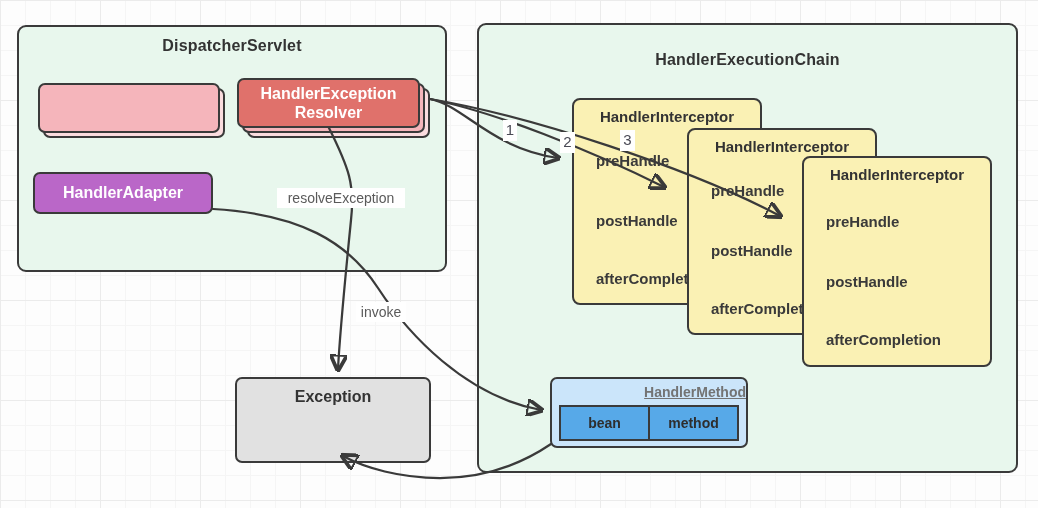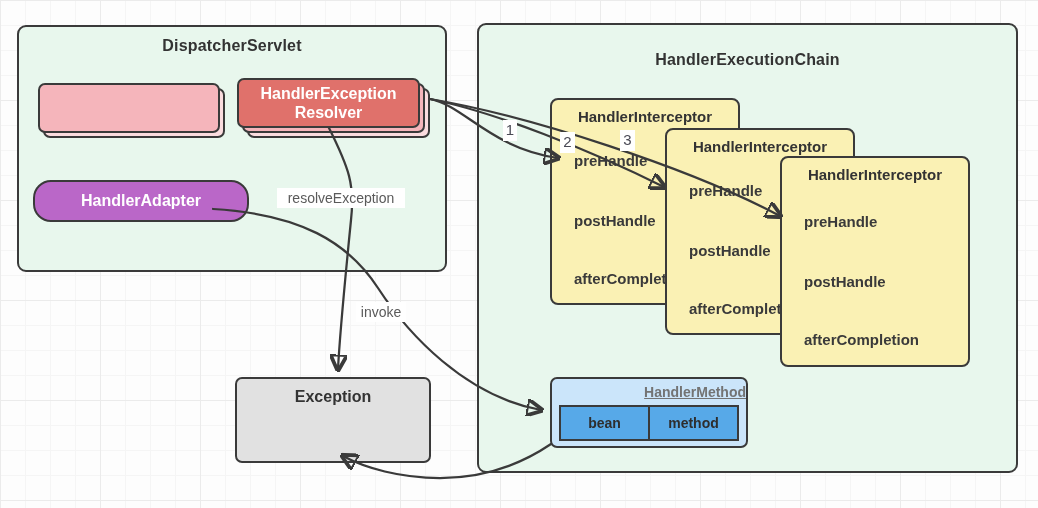--- a/index.html
+++ b/index.html
@@ -29,20 +29,21 @@
   }
   .stack-layer{position:absolute;box-sizing:border-box;border:2px solid #3A3A3A;border-radius:7px;z-index:2;}
   .red{background:#E0716B;color:#fff;font-size:16px;}
   .pink-mid{background:#F5B5BB;}
   .pink-back{background:#FBDCDF;}
   .purple{background:#BA67C8;color:#fff;font-size:16px;}
   .gray-node{background:#E1E1E1;color:#333;font-size:16px;align-items:flex-start;padding-top:9px;}
   .interceptor{
     position:absolute;box-sizing:border-box;background:#FAF1B4;border:2px solid #3A3A3A;border-radius:8px;
     z-index:4;
+    margin-left:22px;
   }
   .interceptor-title{position:absolute;top:8px;left:0;right:0;text-align:center;font-weight:700;font-size:15px;color:#333;}
   .method-label{position:absolute;left:22px;font-weight:700;font-size:15px;color:#3A3A3A;white-space:nowrap;}
   .m0{top:52px;} .m1{top:112px;} .m2{top:170px;}
   .hm-outer{
     position:absolute;box-sizing:border-box;background:#CBE5FA;border:2px solid #3A3A3A;border-radius:7px;z-index:4;
   }
   .hm-title{position:absolute;top:5px;left:0;right:0;text-align:right;font-weight:700;font-size:14px;color:#737373;text-decoration:underline;}
   .hm-row{
     position:absolute;left:7px;right:7px;top:26px;height:36px;display:flex;
@@ -76,21 +77,21 @@
   <div class="stack-layer pink-back" style="left:43px;top:88px;width:182px;height:50px;"></div>
   <div class="stack-layer pink-mid" style="left:38px;top:83px;width:182px;height:50px;"></div>
 
   <div class="stack-layer pink-back" style="left:247px;top:88px;width:183px;height:50px;"></div>
   <div class="stack-layer pink-mid" style="left:242px;top:83px;width:183px;height:50px;"></div>
   <div class="node red" style="left:237px;top:78px;width:183px;height:50px;line-height:1.2;flex-direction:column;">
     <span>HandlerException</span>
     <span>Resolver</span>
   </div>
 
-  <div class="node purple" style="left:33px;top:180px;width:216px;height:42px;border-radius:18px;">
+  <div class="node purple" style="left:33px;top:172px;width:180px;height:42px;">
     <span>HandlerAdapter</span>
   </div>
 
   <div class="node gray-node" style="left:235px;top:377px;width:196px;height:86px;">
     <span>Exception</span>
   </div>
 
   <div class="interceptor" style="left:550px;top:98px;width:190px;height:207px;">
     <div class="interceptor-title">HandlerInterceptor</div>
     <div class="method-label m0">preHandle</div>

